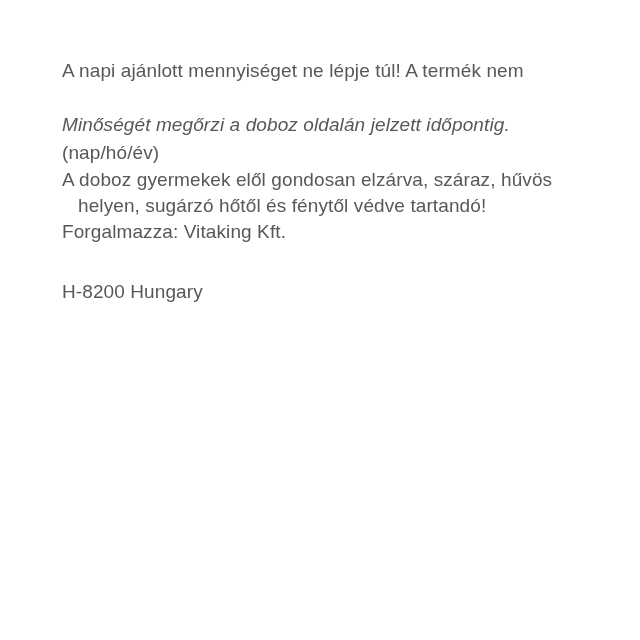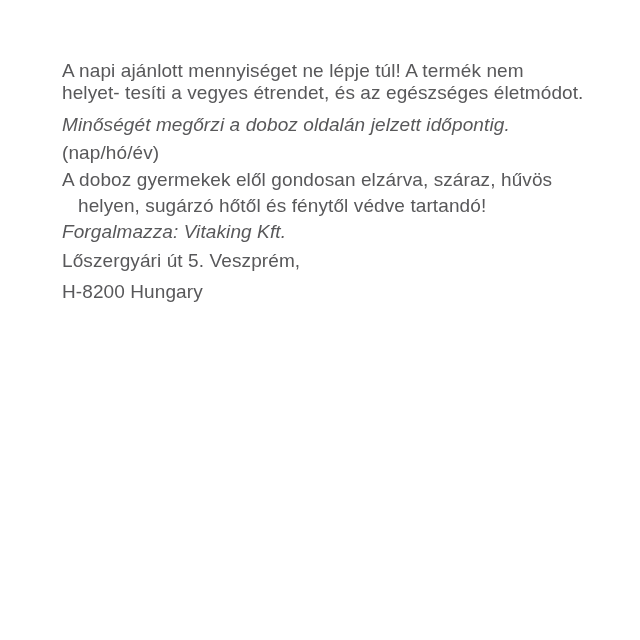--- a/index.html
+++ b/index.html
@@ -25,30 +25,28 @@
     letter-spacing: 0.1px;
     color: #58585a;
     white-space: nowrap;
   }
   .l1 { top: 61px; }
   .l2 { top: 83px; }
   .l3 { top: 115px; font-style: italic; }
   .l4 { top: 143px; }
   .l5 { top: 170px; }
   .l6 { top: 196px; margin-left: 16px; }
-  .l7 { top: 222px; font-style: italic; }
+  .l7 { top: 222px; }
   .l8 { top: 251px; }
   .l9 { top: 282px; }
 </style>
 </head>
 <body>
 
 <div class="page">
   <div class="text-line l1">A napi ajánlott mennyiséget ne lépje túl! A termék nem</div>
-  <div class="text-line l2">helyet- tesíti a vegyes étrendet, és az egészséges életmódot.</div>
   <div class="text-line l3">Minőségét megőrzi a doboz oldalán jelzett időpontig.</div>
   <div class="text-line l5">A doboz gyermekek elől gondosan elzárva, száraz, hűvös</div>
   <div class="text-line l4">(nap/hó/év)</div>
   <div class="text-line l6">helyen, sugárzó hőtől és fénytől védve tartandó!</div>
   <div class="text-line l7">Forgalmazza: Vitaking Kft.</div>
-  <div class="text-line l8">Lőszergyári út 5. Veszprém,</div>
   <div class="text-line l9">H-8200 Hungary</div>
 </div>
 
 </body></html>

